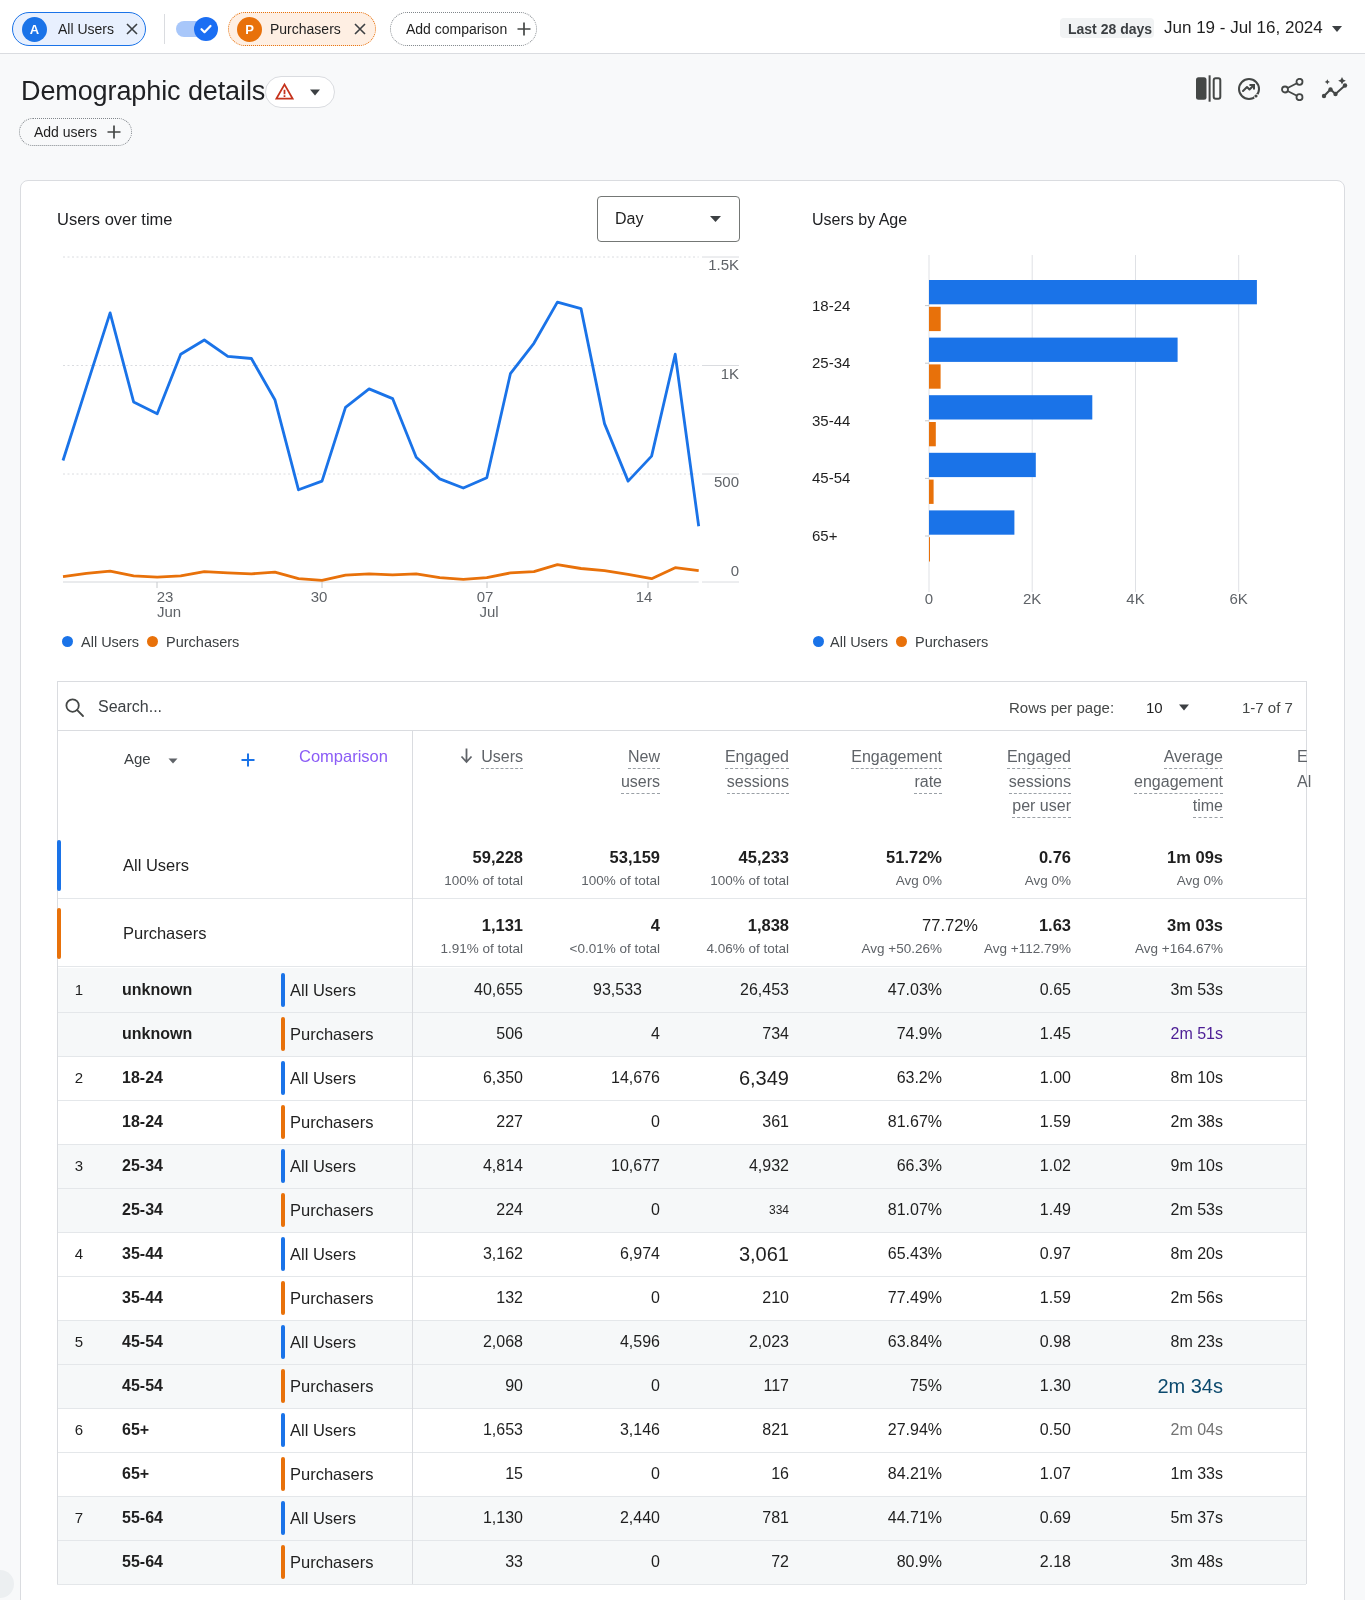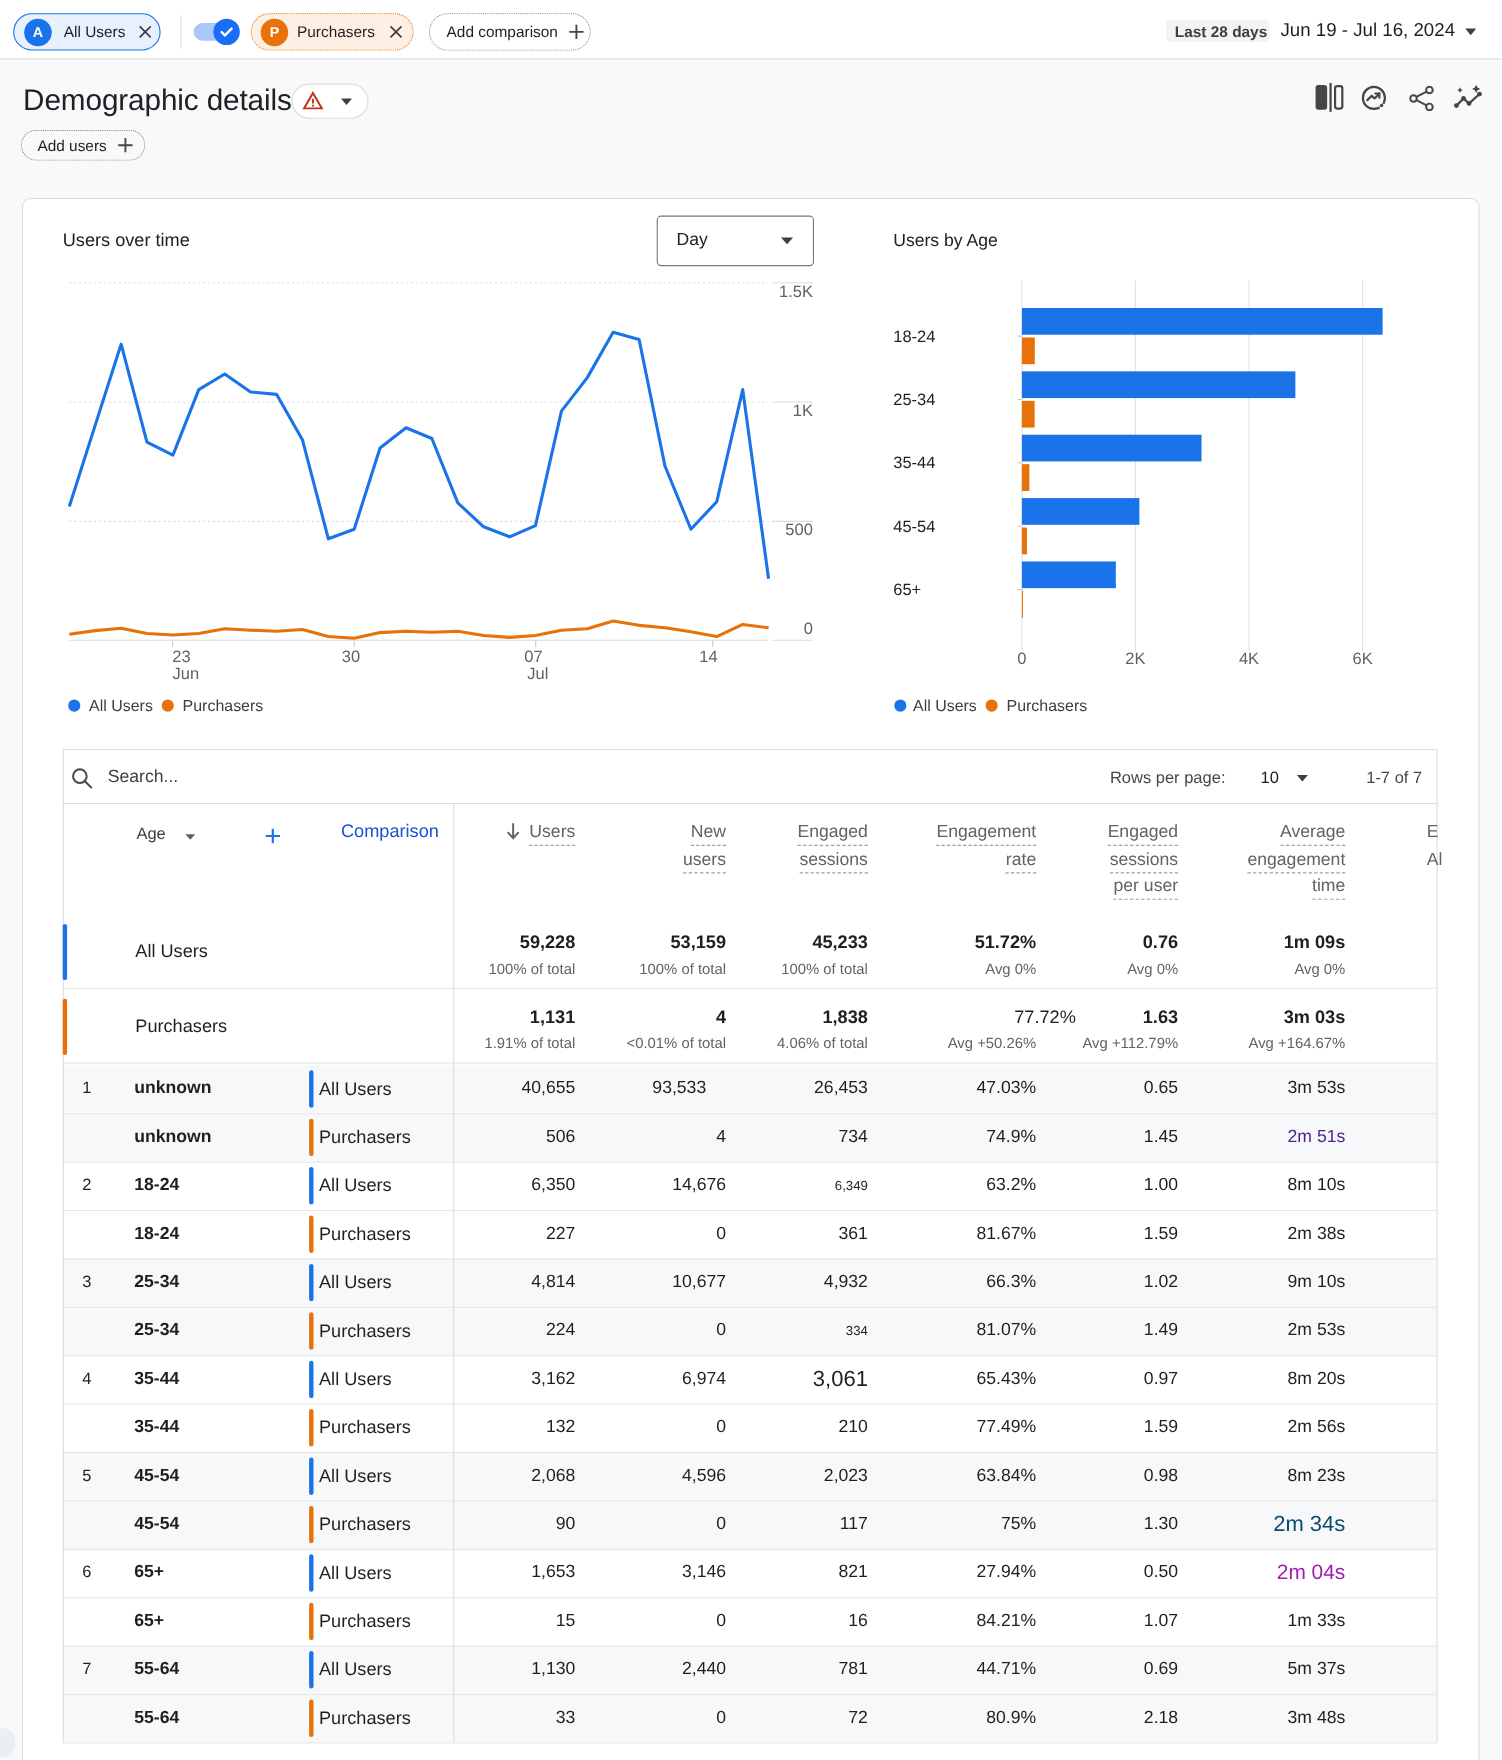--- a/index.html
+++ b/index.html
@@ -198,21 +198,21 @@
     <path d="M1 0.5 L6 6.5 L11 0.5 Z" fill="#3c4043"></path>
   </svg>
 <div class="a" style="left:1242px;top:699px;font-size:15px;color:#444746">1-7 of 7</div>
 <div class="a" style="left:124px;top:750px;font-size:15px;color:#3c4043">Age</div>
 <svg class="a" style="left:168px;top:758px" width="10" height="6" viewBox="0 0 10 6">
     <path d="M0.5 0.5 L5 5.5 L9.5 0.5 Z" fill="#5f6368"></path>
   </svg>
 <svg class="a" style="left:241px;top:753px" width="14" height="14" viewBox="0 0 14 14">
     <path d="M7 0.5 V13.5 M0.5 7 H13.5" stroke="#1a73e8" stroke-width="2"></path>
   </svg>
-<div class="a" style="left:310px;top:747px;font-size:16.5px;color:#1d4ed8">Comparison</div>
+<div class="a" style="left:299px;top:747px;font-size:16.5px;color:#8b5cf6">Comparison</div>
 <div class="a hl r" style="left:263px;top:748px;width:260px"><span>Users</span></div>
 <svg class="a" style="left:459px;top:747px" width="15" height="17" viewBox="0 0 15 17">
     <path d="M7.5 1.5 V14 M2.5 9.5 L7.5 15 L12.5 9.5" fill="none" stroke="#5f6368" stroke-width="1.8"></path>
   </svg>
 <div class="a hl r" style="left:400px;top:748px;width:260px"><span>New</span></div>
 <div class="a hl r" style="left:400px;top:772.5px;width:260px"><span>users</span></div>
 <div class="a hl r" style="left:529px;top:748px;width:260px"><span>Engaged</span></div>
 <div class="a hl r" style="left:529px;top:772.5px;width:260px"><span>sessions</span></div>
 <div class="a hl r" style="left:682px;top:748px;width:260px"><span>Engagement</span></div>
 <div class="a hl r" style="left:682px;top:772.5px;width:260px"><span>rate</span></div>
@@ -270,21 +270,21 @@
 <div class="a r" style="left:569px;top:1012px;width:220px;height:44px;line-height:44px;font-size:16px;color:#1f1f1f">734</div>
 <div class="a r" style="left:722px;top:1012px;width:220px;height:44px;line-height:44px;font-size:16px;color:#1f1f1f">74.9%</div>
 <div class="a r" style="left:851px;top:1012px;width:220px;height:44px;line-height:44px;font-size:16px;color:#1f1f1f">1.45</div>
 <div class="a r" style="left:1003px;top:1012px;width:220px;height:44px;line-height:44px;font-size:16px;color:#4c1d95">2m 51s</div>
 <div class="a" style="left:57px;top:1056px;width:44px;height:44px;line-height:44px;text-align:center;font-size:15px;color:#1f1f1f">2</div>
 <div class="a" style="left:122px;top:1056px;height:44px;line-height:44px;font-size:16px;font-weight:bold;color:#1f1f1f">18-24</div>
 <div class="vbar" style="left:281px;top:1061px;height:34px;width:4px;background:#1a73e8"></div>
 <div class="a" style="left:290px;top:1056px;height:44px;line-height:44px;font-size:16.5px;color:#1f1f1f">All Users</div>
 <div class="a r" style="left:303px;top:1056px;width:220px;height:44px;line-height:44px;font-size:16px;color:#1f1f1f">6,350</div>
 <div class="a r" style="left:440px;top:1056px;width:220px;height:44px;line-height:44px;font-size:16px;color:#1f1f1f">14,676</div>
-<div class="a r" style="left:569px;top:1056px;width:220px;height:44px;line-height:44px;font-size:12px;color:#1f1f1f">6,349</div>
+<div class="a r" style="left:569px;top:1056px;width:220px;height:44px;line-height:44px;font-size:20px;color:#1f1f1f">6,349</div>
 <div class="a r" style="left:722px;top:1056px;width:220px;height:44px;line-height:44px;font-size:16px;color:#1f1f1f">63.2%</div>
 <div class="a r" style="left:851px;top:1056px;width:220px;height:44px;line-height:44px;font-size:16px;color:#1f1f1f">1.00</div>
 <div class="a r" style="left:1003px;top:1056px;width:220px;height:44px;line-height:44px;font-size:16px;color:#1f1f1f">8m 10s</div>
 <div class="a" style="left:122px;top:1100px;height:44px;line-height:44px;font-size:16px;font-weight:bold;color:#1f1f1f">18-24</div>
 <div class="vbar" style="left:281px;top:1105px;height:34px;width:4px;background:#e8710a"></div>
 <div class="a" style="left:290px;top:1100px;height:44px;line-height:44px;font-size:16.5px;color:#1f1f1f">Purchasers</div>
 <div class="a r" style="left:303px;top:1100px;width:220px;height:44px;line-height:44px;font-size:16px;color:#1f1f1f">227</div>
 <div class="a r" style="left:440px;top:1100px;width:220px;height:44px;line-height:44px;font-size:16px;color:#1f1f1f">0</div>
 <div class="a r" style="left:569px;top:1100px;width:220px;height:44px;line-height:44px;font-size:16px;color:#1f1f1f">361</div>
 <div class="a r" style="left:722px;top:1100px;width:220px;height:44px;line-height:44px;font-size:16px;color:#1f1f1f">81.67%</div>
@@ -349,21 +349,21 @@
 <div class="a r" style="left:1003px;top:1364px;width:220px;height:44px;line-height:44px;font-size:20px;color:#0c4a6e">2m 34s</div>
 <div class="a" style="left:57px;top:1408px;width:44px;height:44px;line-height:44px;text-align:center;font-size:15px;color:#1f1f1f">6</div>
 <div class="a" style="left:122px;top:1408px;height:44px;line-height:44px;font-size:16px;font-weight:bold;color:#1f1f1f">65+</div>
 <div class="vbar" style="left:281px;top:1413px;height:34px;width:4px;background:#1a73e8"></div>
 <div class="a" style="left:290px;top:1408px;height:44px;line-height:44px;font-size:16.5px;color:#1f1f1f">All Users</div>
 <div class="a r" style="left:303px;top:1408px;width:220px;height:44px;line-height:44px;font-size:16px;color:#1f1f1f">1,653</div>
 <div class="a r" style="left:440px;top:1408px;width:220px;height:44px;line-height:44px;font-size:16px;color:#1f1f1f">3,146</div>
 <div class="a r" style="left:569px;top:1408px;width:220px;height:44px;line-height:44px;font-size:16px;color:#1f1f1f">821</div>
 <div class="a r" style="left:722px;top:1408px;width:220px;height:44px;line-height:44px;font-size:16px;color:#1f1f1f">27.94%</div>
 <div class="a r" style="left:851px;top:1408px;width:220px;height:44px;line-height:44px;font-size:16px;color:#1f1f1f">0.50</div>
-<div class="a r" style="left:1003px;top:1408px;width:220px;height:44px;line-height:44px;font-size:19px;color:#a21caf">2m 04s</div>
+<div class="a r" style="left:1003px;top:1408px;width:220px;height:44px;line-height:44px;font-size:16px;color:#737373">2m 04s</div>
 <div class="a" style="left:122px;top:1452px;height:44px;line-height:44px;font-size:16px;font-weight:bold;color:#1f1f1f">65+</div>
 <div class="vbar" style="left:281px;top:1457px;height:34px;width:4px;background:#e8710a"></div>
 <div class="a" style="left:290px;top:1452px;height:44px;line-height:44px;font-size:16.5px;color:#1f1f1f">Purchasers</div>
 <div class="a r" style="left:303px;top:1452px;width:220px;height:44px;line-height:44px;font-size:16px;color:#1f1f1f">15</div>
 <div class="a r" style="left:440px;top:1452px;width:220px;height:44px;line-height:44px;font-size:16px;color:#1f1f1f">0</div>
 <div class="a r" style="left:569px;top:1452px;width:220px;height:44px;line-height:44px;font-size:16px;color:#1f1f1f">16</div>
 <div class="a r" style="left:722px;top:1452px;width:220px;height:44px;line-height:44px;font-size:16px;color:#1f1f1f">84.21%</div>
 <div class="a r" style="left:851px;top:1452px;width:220px;height:44px;line-height:44px;font-size:16px;color:#1f1f1f">1.07</div>
 <div class="a r" style="left:1003px;top:1452px;width:220px;height:44px;line-height:44px;font-size:16px;color:#1f1f1f">1m 33s</div>
 <div class="a" style="left:57px;top:1496px;width:44px;height:44px;line-height:44px;text-align:center;font-size:15px;color:#1f1f1f">7</div>

